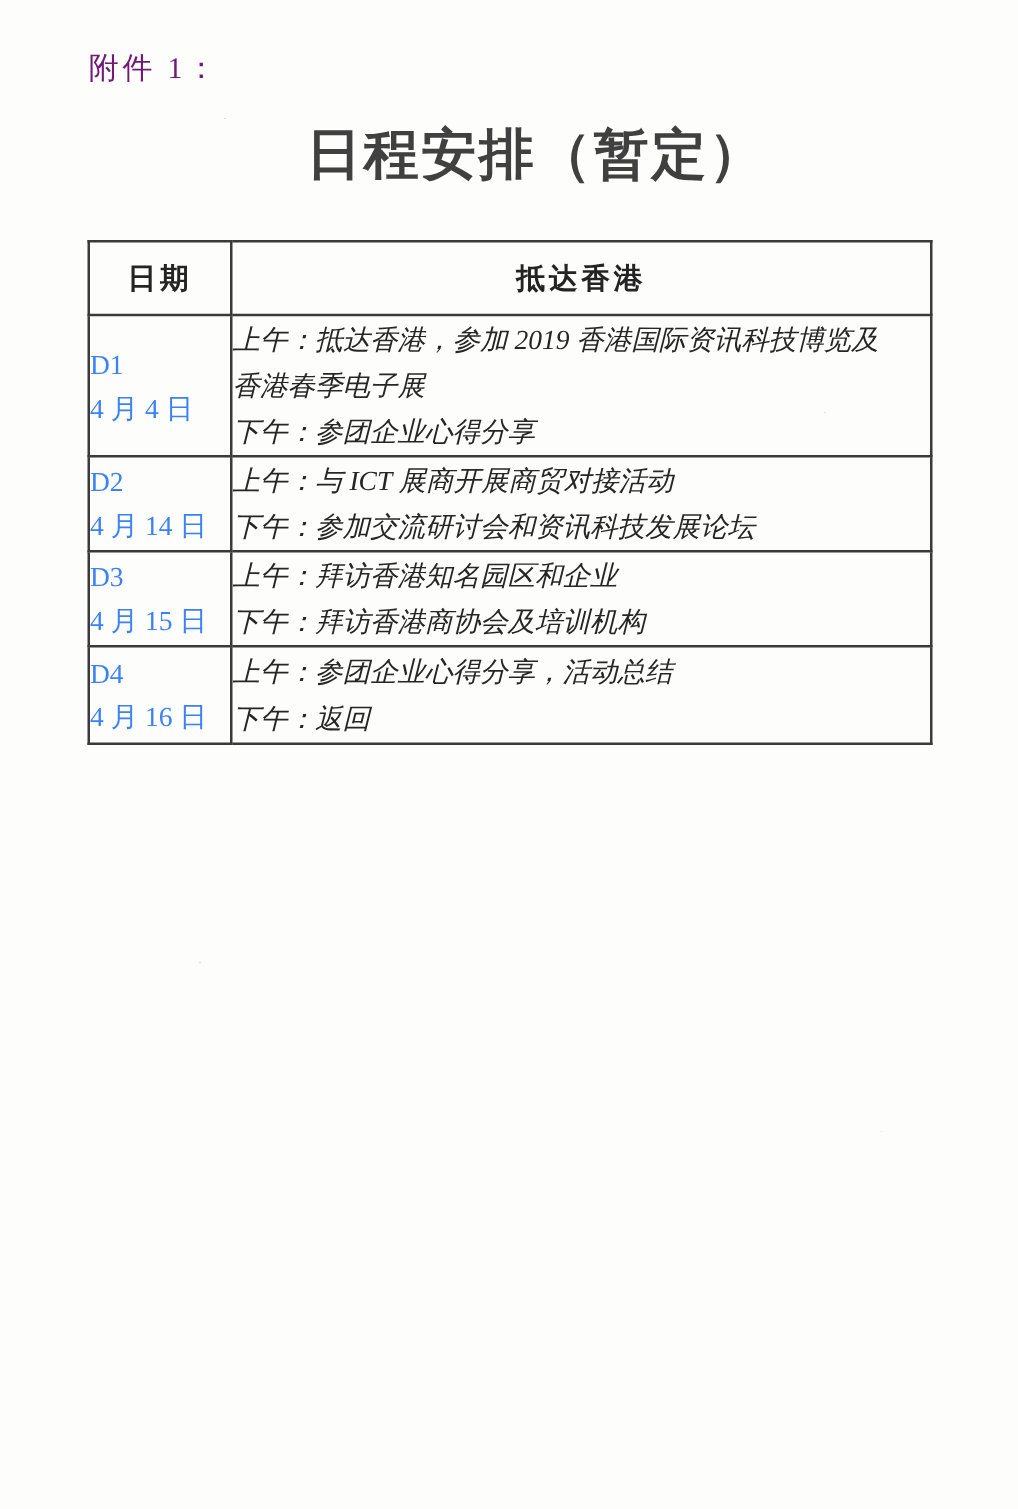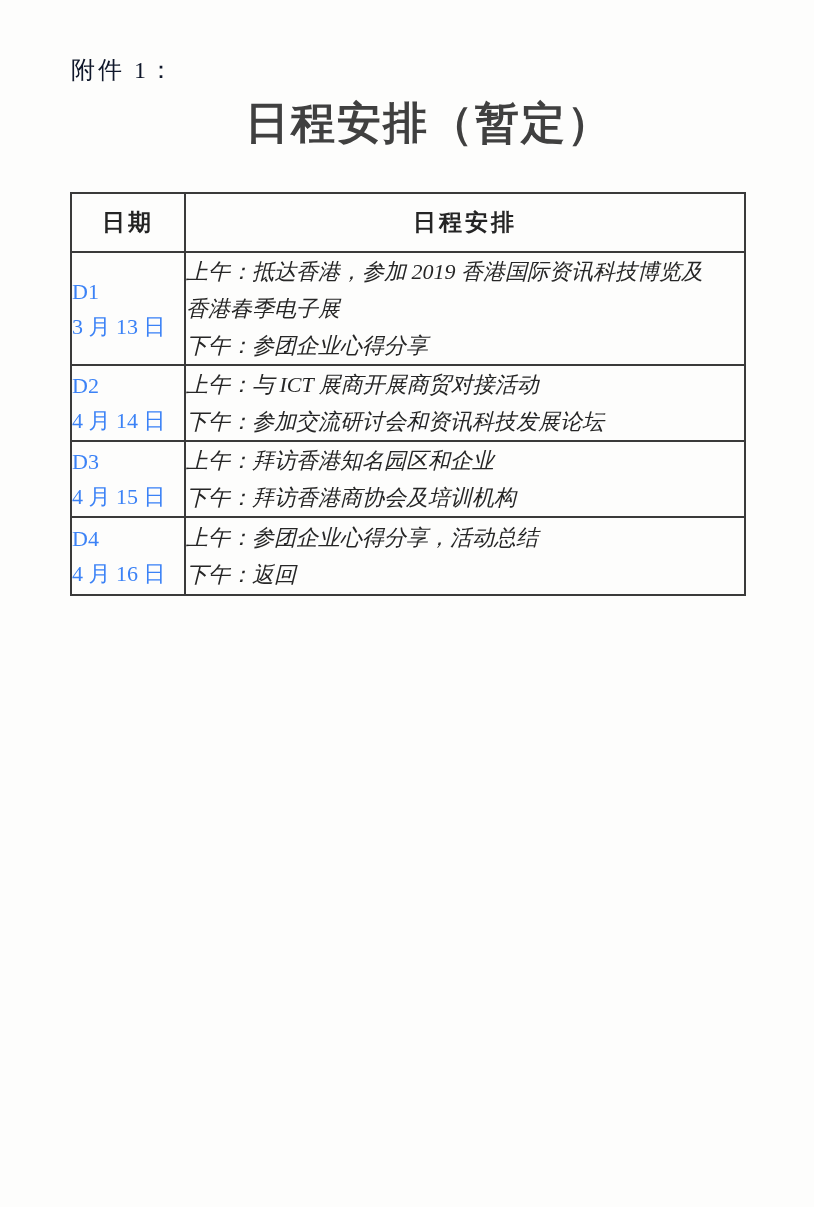--- a/index.html
+++ b/index.html
@@ -24,24 +24,24 @@
       radial-gradient(circle 1px at 560px 680px, #e2e2e2 50%, transparent 51%),
       radial-gradient(circle 1px at 160px 770px, #e0e0e0 50%, transparent 51%),
       radial-gradient(circle 1px at 705px 905px, #e3e3e3 50%, transparent 51%),
       radial-gradient(circle 1px at 120px 1100px, #e0e0e0 50%, transparent 51%),
       radial-gradient(circle 1px at 660px 330px, #e4e4e4 50%, transparent 51%);
     pointer-events: none;
   }
   .attachment-label {
     position: absolute;
     left: 71px;
-    top: 54px;
+    top: 38px;
     font-size: 24px;
     letter-spacing: 3px;
-    color: #0f172a;
+    color: #701a75;
     white-space: nowrap;
   }
   .doc-title {
     position: absolute;
     left: 0;
     top: 94px;
     width: 814px;
     margin: 0;
     text-align: center;
     transform: translateX(22px);
@@ -107,27 +107,27 @@
 <h1 class="doc-title">日程安排（暂定）</h1>
 
 <table class="schedule">
   <colgroup>
     <col class="date-col">
     <col class="content-col">
   </colgroup>
   <tbody>
     <tr class="header-row">
       <th class="header-cell">日期</th>
-      <th class="header-cell">日程安排</th>
+      <th class="header-cell">抵达香港</th>
     </tr>
 
     <tr class="row-1">
       <td class="date-cell">
         <div class="line">D1</div>
-        <div class="line">3 月 13 日</div>
+        <div class="line">4 月 4 日</div>
       </td>
       <td class="activity-cell">
         <div class="line">上午：抵达香港，参加 2019 香港国际资讯科技博览及</div>
         <div class="line">香港春季电子展</div>
         <div class="line">下午：参团企业心得分享</div>
       </td>
     </tr>
 
     <tr class="row-2">
       <td class="date-cell">

